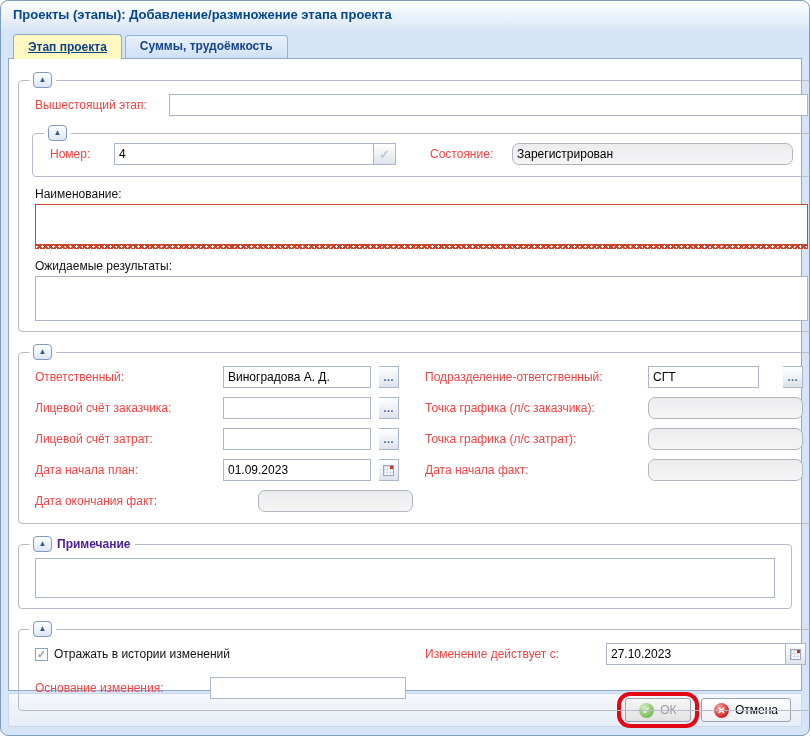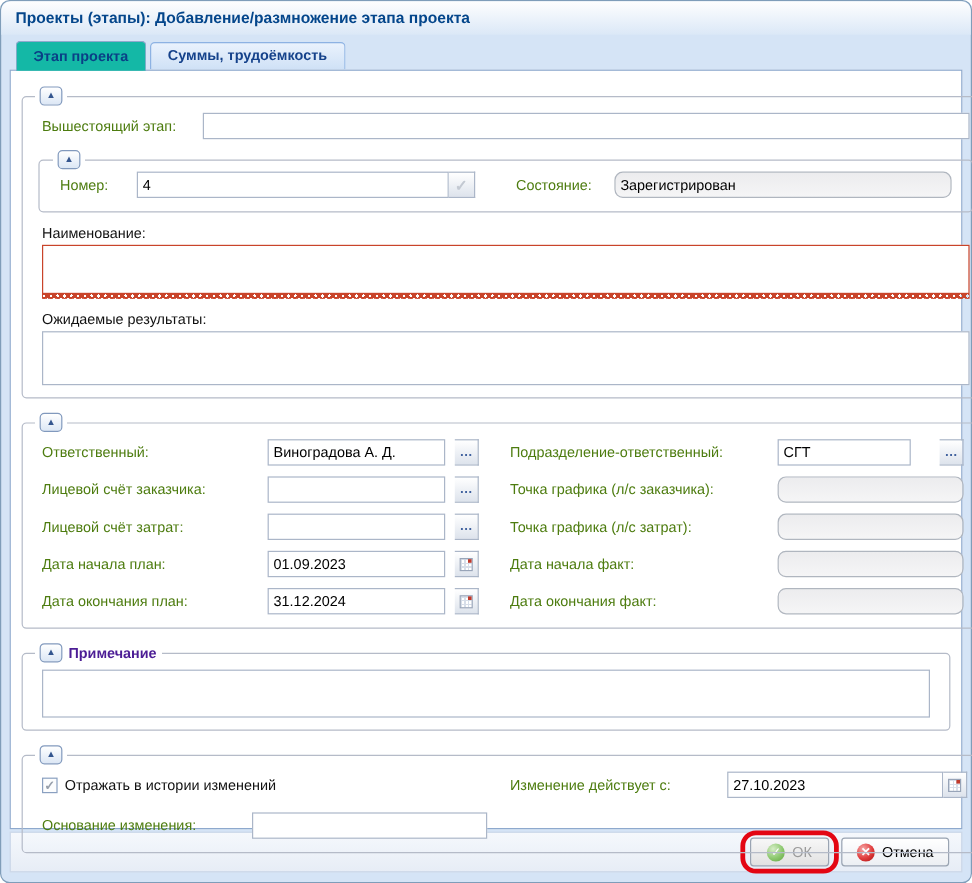--- a/index.html
+++ b/index.html
@@ -14,40 +14,40 @@
     font-size:13px;color:#04468b;background:linear-gradient(#fefefe,#dbe8f7);
     border-radius:8px 8px 0 0;}
 
   
   .tabbar{position:absolute;top:30px;left:9px;right:9px;height:27px;
     display:flex;align-items:flex-end;padding-left:3px;}
   .tab{height:23px;line-height:21px;padding:0 14px;font-weight:bold;color:#15428b;
     background:linear-gradient(#eaf2fd,#cfe1f6);border:1px solid #8db2e3;
     border-bottom:none;border-radius:4px 4px 0 0;margin-right:3px;cursor:pointer;
     position:relative;z-index:1;}
-  .tab.active{background:#14b8a6;height:25px;line-height:24px;color:#0a3f86;
-    border-color:#8ea9cd;margin-bottom:-1px;z-index:3;}
+  .tab.active{background:#fef9c3;height:25px;line-height:24px;color:#0a3f86;
+    border-color:#8ea9cd;margin-bottom:-1px;z-index:3;text-decoration:underline;}
 
   
   .body-panel{position:absolute;top:57px;left:7px;right:7px;bottom:44px;
     background:#fff;border:1px solid #8ea9cd;padding:13px 9px 0 9px;z-index:2;}
 
   
   fieldset.fs{border:1px solid #b5bbc8;border-radius:4px;margin:0 0 12px 0;
     padding:6px 7px 10px 7px;}
   legend.lg{margin-left:3px;padding:0 4px;display:flex;align-items:center;gap:5px;}
   .legend-text{font-weight:bold;color:#4c1d95;}
   .collapse-btn{display:inline-block;width:19px;height:16px;border:1px solid #8199bd;
     border-radius:4px;background:linear-gradient(#ffffff,#dce7f5);text-align:center;
     line-height:14px;font-size:8px;color:#34568f;cursor:pointer;}
 
   
   .row{display:flex;align-items:center;margin:0 9px 9px 9px;}
   .row:last-child{margin-bottom:1px;}
-  .lbl{color:#4d7c0f;white-space:nowrap;}
+  .lbl{color:#ef4444;white-space:nowrap;}
   .lbl-a{width:162px;}
   .col-l{width:390px;display:flex;align-items:center;}
   .col-l .lbl{width:188px;}
   .col-r{flex:1;display:flex;align-items:center;}
   .col-r .lbl{width:223px;}
   .field-group{display:flex;align-items:center;}
   .fg-l{width:176px;gap:8px;}
   .fg-r{width:155px;gap:24px;}
 
   
@@ -247,29 +247,20 @@
         </span>
         <span class="col-r">
           <span class="lbl">Дата начала факт:</span>
           <span class="field-group fg-r">
             <input class="txt ro" readonly="" style="">
           </span>
         </span>
       </div>
 
       <div class="row">
-        <span class="col-l">
-          <span class="lbl">Дата окончания план:</span>
-          <span class="field-group fg-l">
-            <input class="txt" value="31.12.2024" style="">
-            <span class="trigger">
-                <span class="cal-icon"></span>
-              </span>
-          </span>
-        </span>
         <span class="col-r">
           <span class="lbl">Дата окончания факт:</span>
           <span class="field-group fg-r">
             <input class="txt ro" readonly="" style="">
           </span>
         </span>
       </div>
     </fieldset>
 
     <fieldset class="fs">

